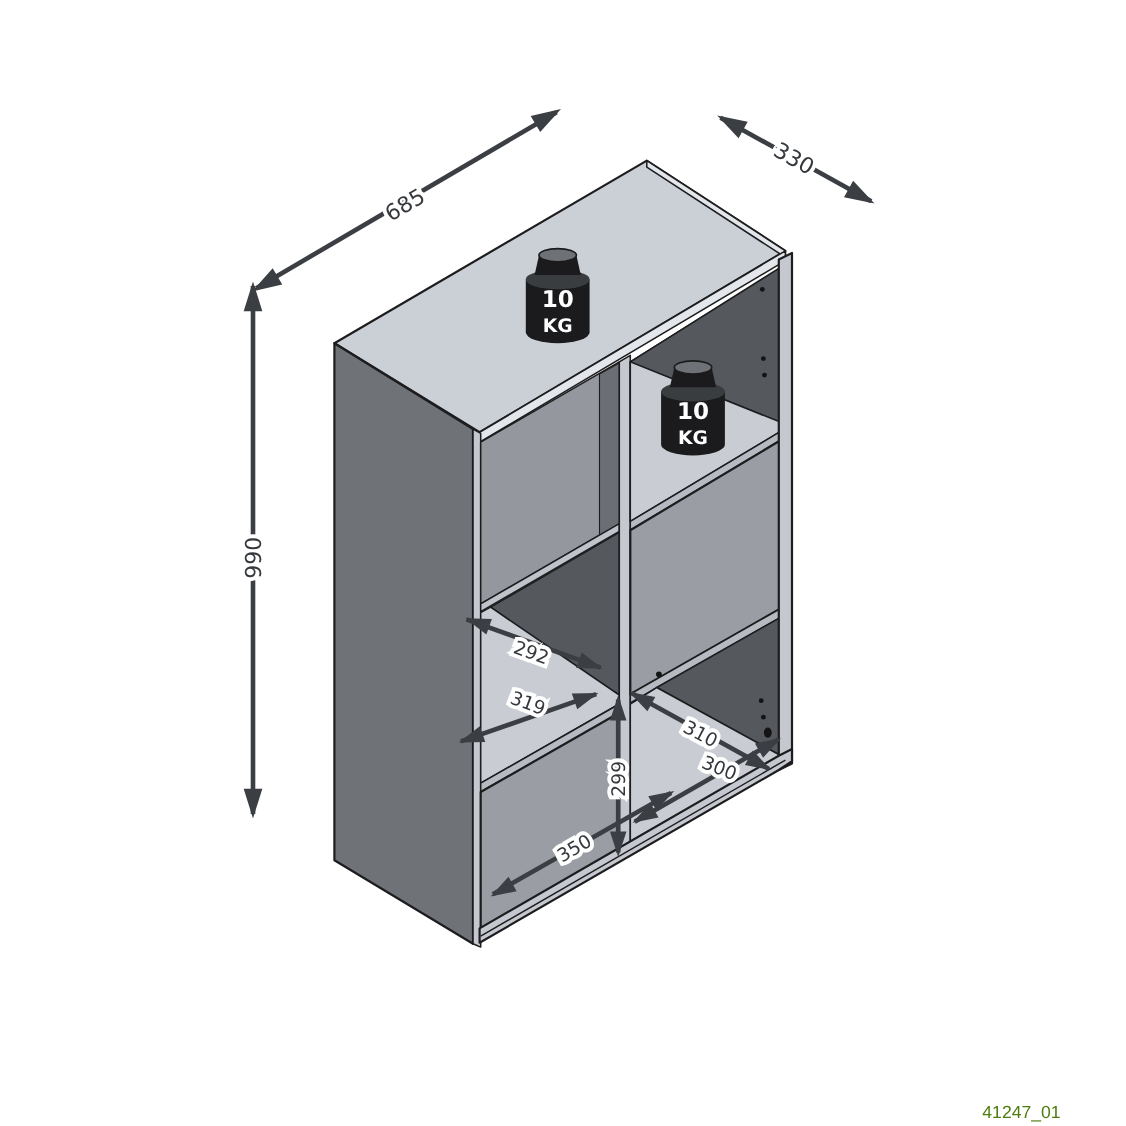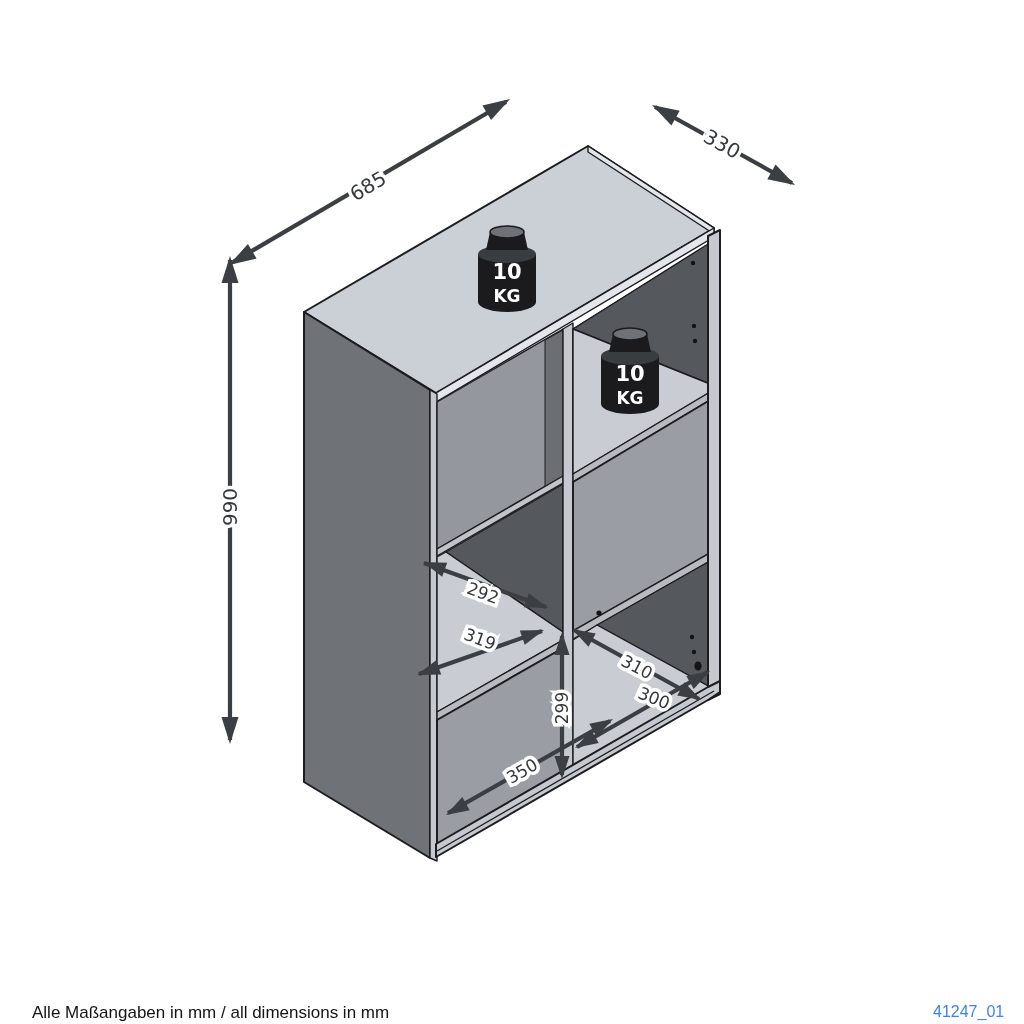--- a/index.html
+++ b/index.html
@@ -10,21 +10,21 @@
   .thin-stroke{stroke:#1d1d1f;stroke-width:1.4;stroke-linejoin:round;}
   .dim-line{stroke:#3b3e42;stroke-width:4.2;fill:none;}
   .dim-head{fill:#3b3e42;stroke:none;}
   .dim-text{fill:#35383c;font-family:"DejaVu Sans","Liberation Sans",sans-serif;
             font-size:20px;text-anchor:middle;paint-order:stroke;stroke:#ffffff;stroke-width:7px;}
   .dim-text-small{font-size:17px;}
   .weight-text{fill:#ffffff;font-weight:bold;text-anchor:middle;
                font-family:"DejaVu Sans","Liberation Sans",sans-serif;}
   .hole{fill:#141414;}
   .footer-note{position:absolute;left:32px;top:1003px;font-size:17px;color:#141414;}
-  .doc-number{position:absolute;left:893px;top:1003px;font-size:16px;color:#3b82f6;margin-left:40px;}
+  .doc-number{position:absolute;left:893px;top:1003px;font-size:16px;color:#4d7c0f;}
 </style>
 </head>
 <body>
 
 <div class="stage">
   <svg width="1024" height="1024" viewBox="0 0 1024 1024">
 
     <g>
 
       <polygon class="panel-stroke" points="304,312 588,146 714,228 436,393" fill="#cbcfd6"></polygon>
@@ -165,15 +165,14 @@
     </g>
 
     <g>
       <line class="dim-line" x1="562" y1="636" x2="562" y2="775" stroke-width="3.8"></line>
       <use href="#ahs" class="dim-head" transform="translate(562,632) rotate(-90)"></use>
       <use href="#ahs" class="dim-head" transform="translate(562,779) rotate(90)"></use>
       <text class="dim-text dim-text-small" transform="translate(562,708) rotate(-90)" dy="6">299</text>
     </g>
   </svg>
 
-  <div class="footer-note">Alle Maßangaben in mm / all dimensions in mm</div>
   <div class="doc-number">41247_01</div>
 </div>
 
 </body></html>

